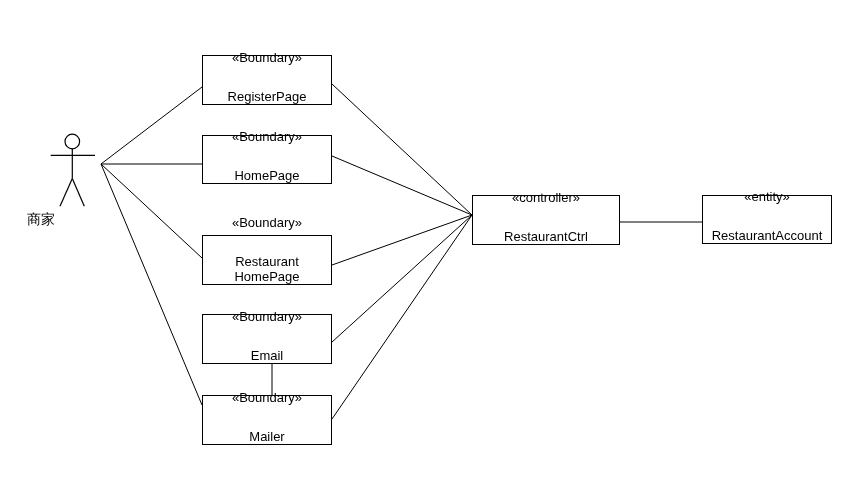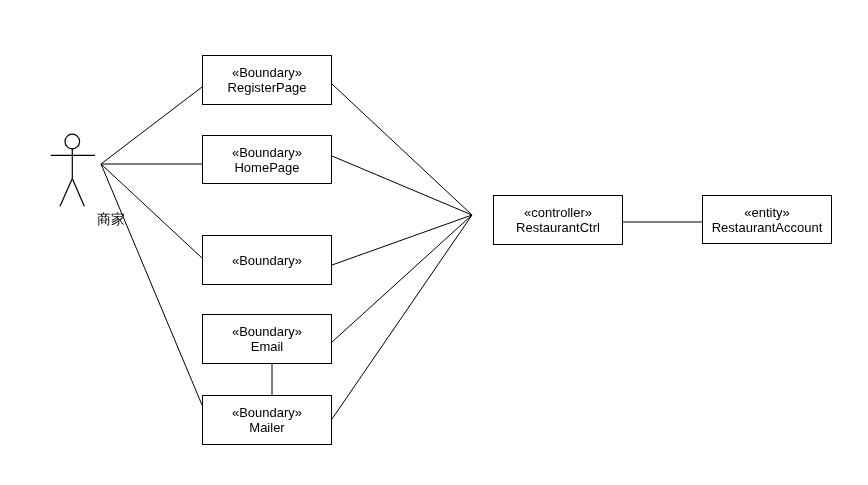--- a/index.html
+++ b/index.html
@@ -25,45 +25,46 @@
     height: 485px;
   }
   .node {
     position: absolute;
     box-sizing: border-box;
     border: 1px solid #000000;
     background: #ffffff;
     display: flex;
     flex-direction: column;
     align-items: center;
-    justify-content: center;
+    justify-content: flex-end;
     text-align: center;
     font-size: 13px;
     line-height: 15px;
     color: #000000;
   }
   .node .name {
     white-space: pre-line;
+    margin-top: 24px;
   }
   .actor-label {
     position: absolute;
-    left: 43px;
+    left: 27px;
     top: 211px;
     width: 82px;
-    text-align: right;
+    text-align: left;
     font-size: 14px;
     color: #000000;
   }
   
   .n-register  { left: 202px; top: 55px;  width: 130px; height: 50px; }
   .n-login     { left: 202px; top: 135px; width: 130px; height: 49px; }
   .n-homepage  { left: 202px; top: 235px; width: 130px; height: 50px; }
   .n-mailer    { left: 202px; top: 314px; width: 130px; height: 50px; }
   .n-email     { left: 202px; top: 395px; width: 130px; height: 50px; }
-  .n-ctrl      { left: 493px; top: 195px; width: 130px; height: 50px; }
+  .n-ctrl      { left: 472px; top: 195px; width: 148px; height: 50px; }
   .n-account   { left: 702px; top: 195px; width: 130px; height: 49px; }
 </style>
 </head>
 <body>
 
 <div class="canvas">
 
   <svg class="edges-layer" viewBox="0 0 868 485" xmlns="http://www.w3.org/2000/svg">
 
     <g stroke="#000000" stroke-width="1.2" fill="none">
@@ -94,20 +95,22 @@
     <div class="name">RegisterPage</div>
   </div>
 
   <div class="node n-login">
     <div class="stereotype">«Boundary»</div>
     <div class="name">HomePage</div>
   </div>
 
   <div class="node n-homepage">
     <div class="stereotype">«Boundary»</div>
+    <div class="name">Restaurant
+HomePage</div>
   </div>
 
   <div class="node n-mailer">
     <div class="stereotype">«Boundary»</div>
     <div class="name">Email</div>
   </div>
 
   <div class="node n-email">
     <div class="stereotype">«Boundary»</div>
     <div class="name">Mailer</div>

